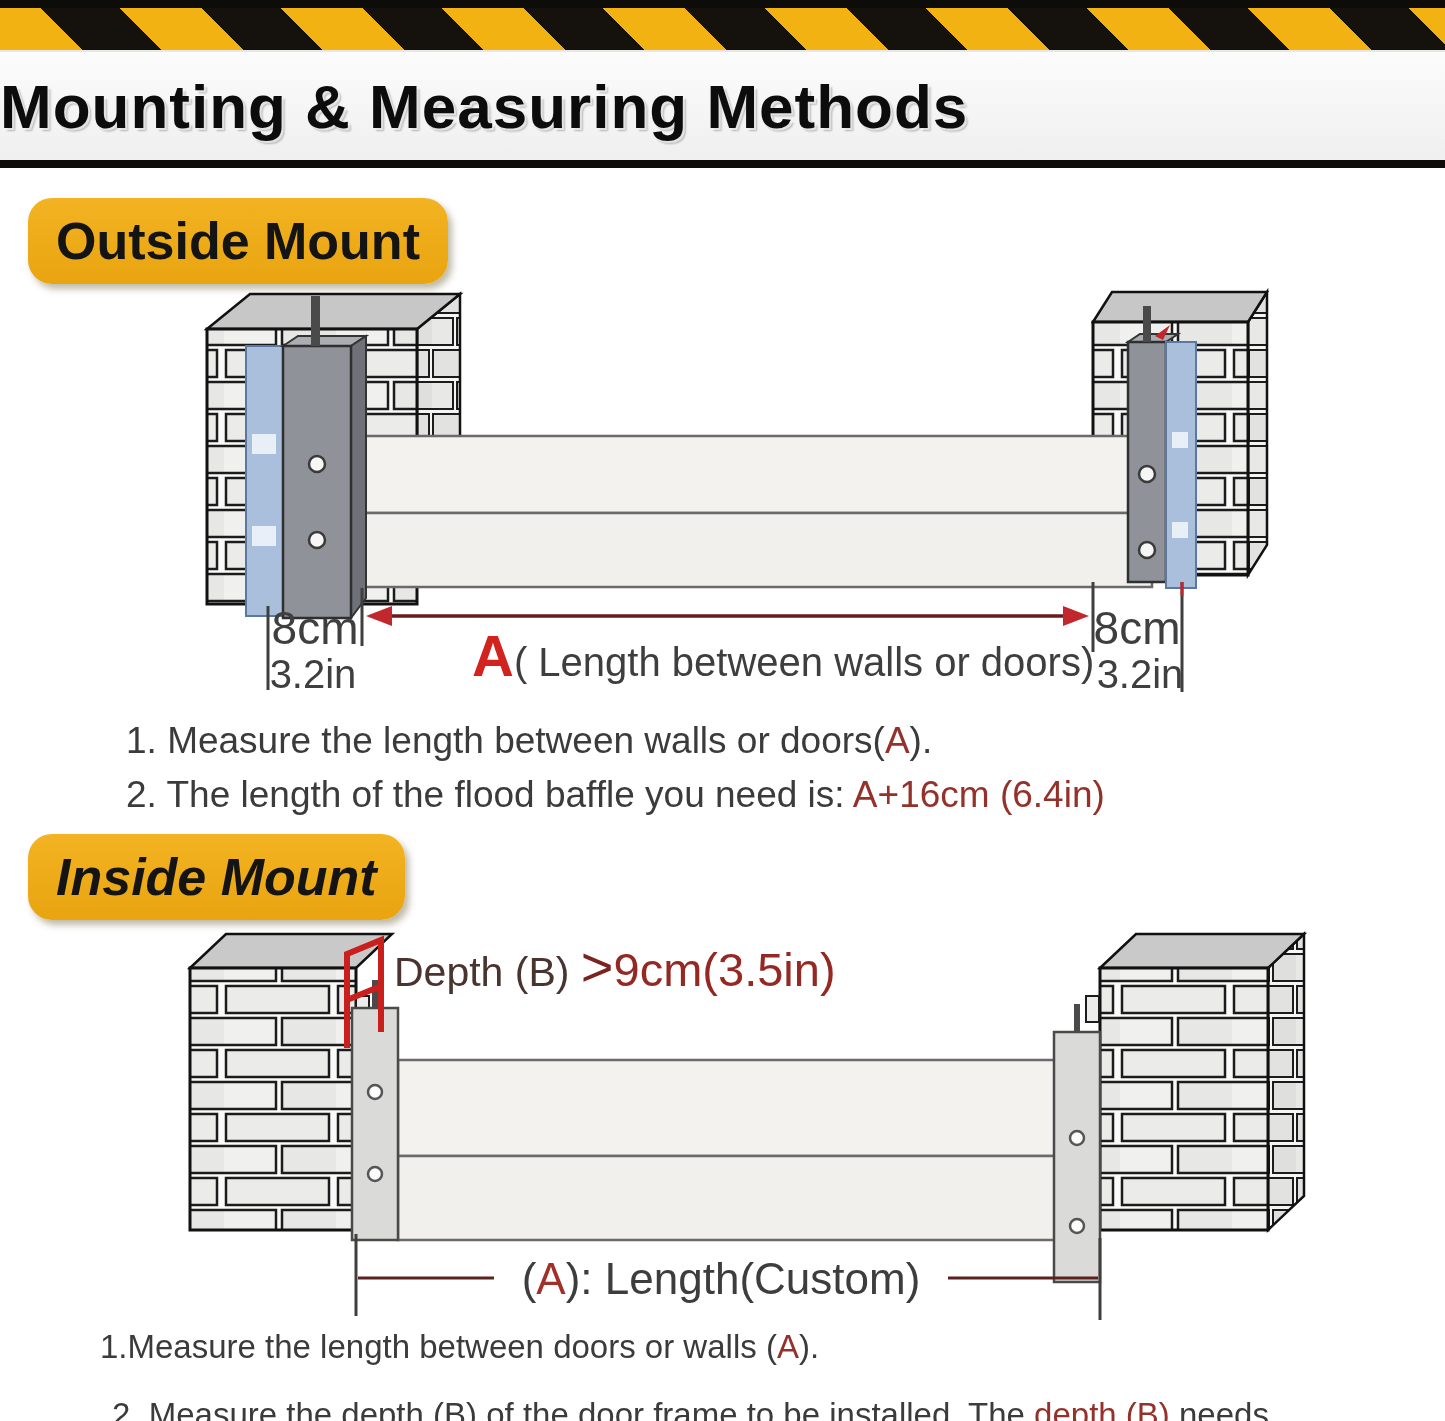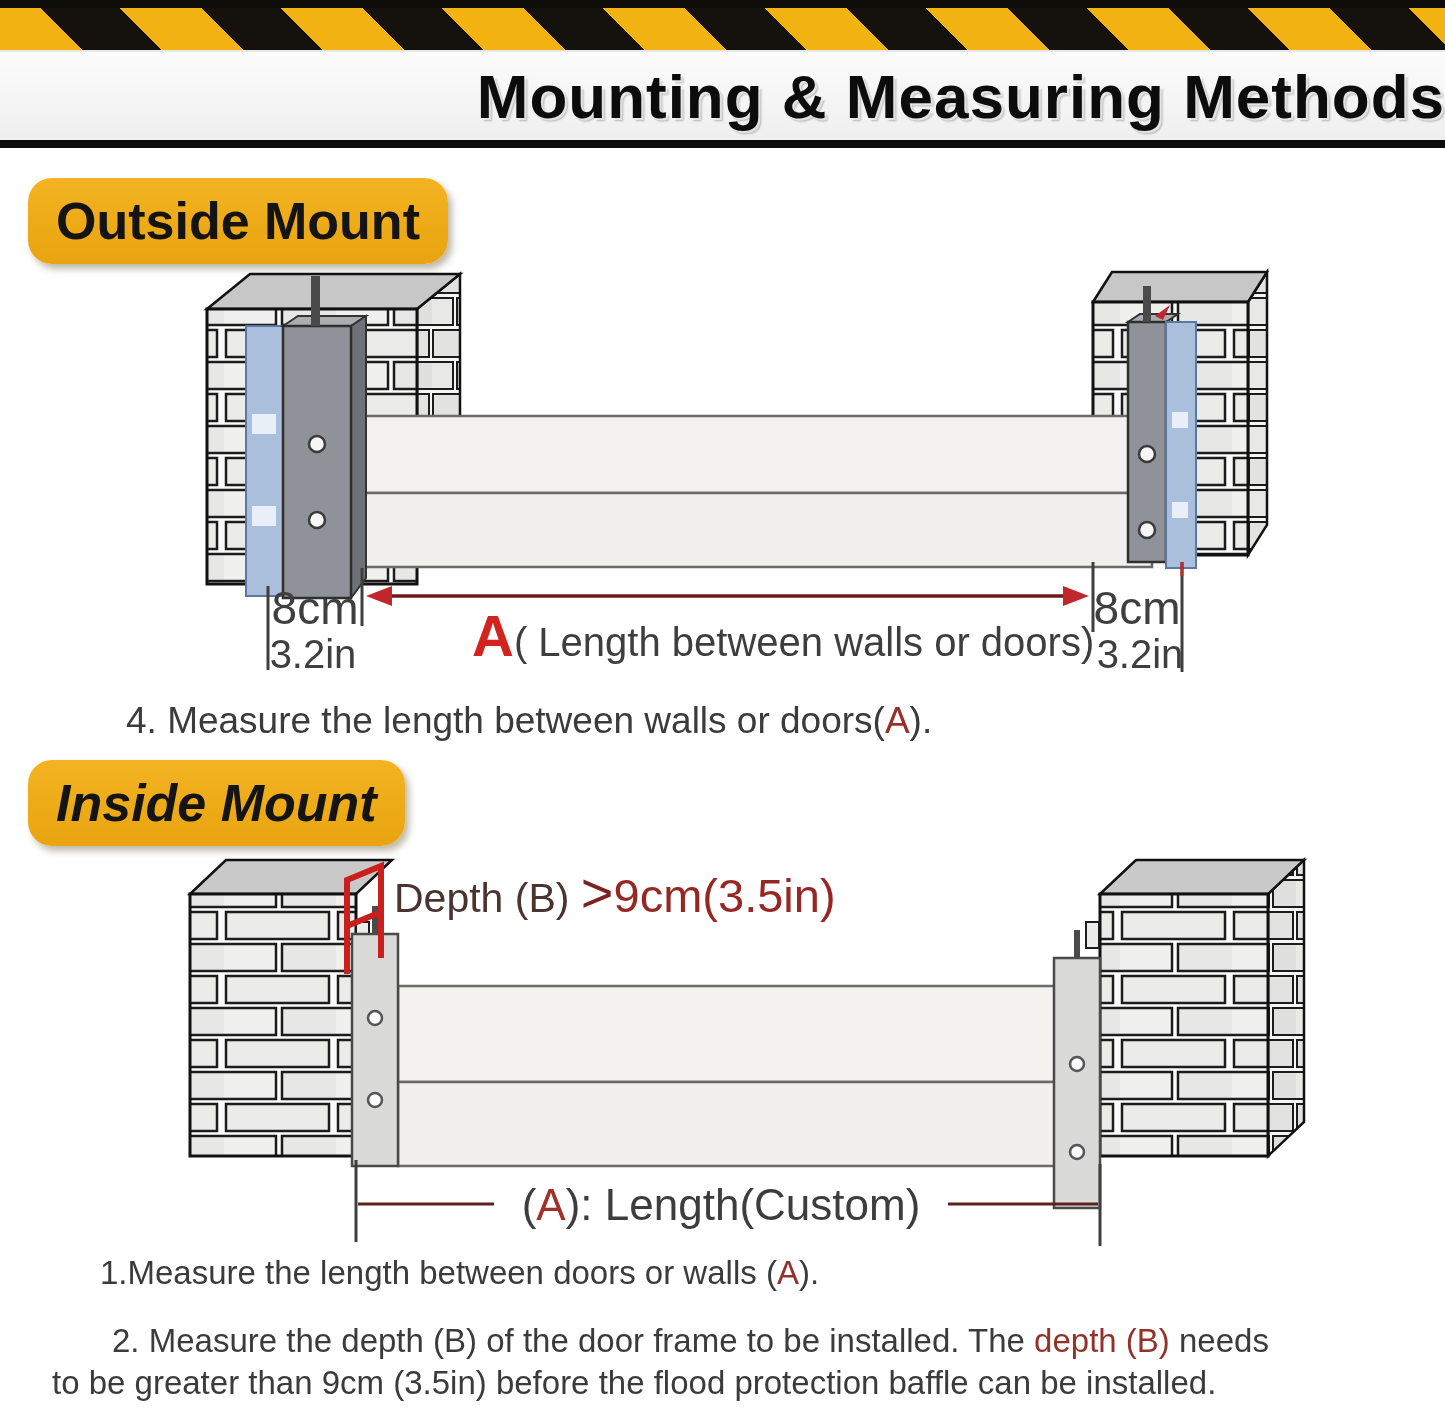--- a/index.html
+++ b/index.html
@@ -12,21 +12,21 @@
   
   .hdr-topline { height:8px; background:#0e0c09; }
   .stripes {
     height:44px;
     background:repeating-linear-gradient(45deg,
       #f2b211 0px, #f2b211 58px,
       #15120e 58px, #15120e 114px);
     border-bottom:2px solid #e7e7e7;
   }
   .title-row {
-    height:88px; display:flex; align-items:center; justify-content:flex-end;
+    height:108px; display:flex; align-items:center; justify-content:flex-start;
     background:linear-gradient(#fcfcfc, #efefef);
   }
   .title-row h1 {
     font-size:62px; font-weight:bold; letter-spacing:1px; color:#0c0c0c;
     text-shadow:2px 2px 0 rgba(255,255,255,.6), 3px 3px 2px rgba(0,0,0,.25);
   }
   .hdr-botline { height:8px; background:#0e0c09; }
 
   
   .badge {
@@ -145,21 +145,22 @@
   <text x="313" y="404" text-anchor="middle" font-size="40" fill="#3f3f3f">3.2in</text>
   <text x="1137" y="360" text-anchor="middle" font-size="46" fill="#3f3f3f">8cm</text>
   <text x="1140" y="404" text-anchor="middle" font-size="40" fill="#3f3f3f">3.2in</text>
 
   <text x="472" y="392">
     <tspan font-size="58" font-weight="bold" fill="#d2231f">A</tspan><tspan font-size="40" fill="#3e3e3e">( Length between walls or doors)</tspan>
   </text>
 </svg>
 
 <div class="steps-outside">
-  <div class="step"><span>4. Measure the length between walls or doors(</span><span class="maroon">A</span><span>).</span></div>
+  <div class="step"><span>1. Measure the length between walls or doors(</span><span class="maroon">A</span><span>).</span></div>
+  <div class="step"><span>2. The length of the flood baffle you need is: </span><span class="maroon">A+16cm (6.4in)</span></div>
 </div>
 
 
 <div class="badge inside">Inside Mount</div>
 
 <svg width="1445" height="400" viewBox="0 0 1445 400">
 
   <g>
     <polygon points="190,48 226,14 392,14 356,48" fill="#c9c9c9" stroke="#111" stroke-width="2.5"></polygon>
     <rect x="190" y="48" width="166" height="262" fill="url(#brick)" stroke="#111" stroke-width="3"></rect>

